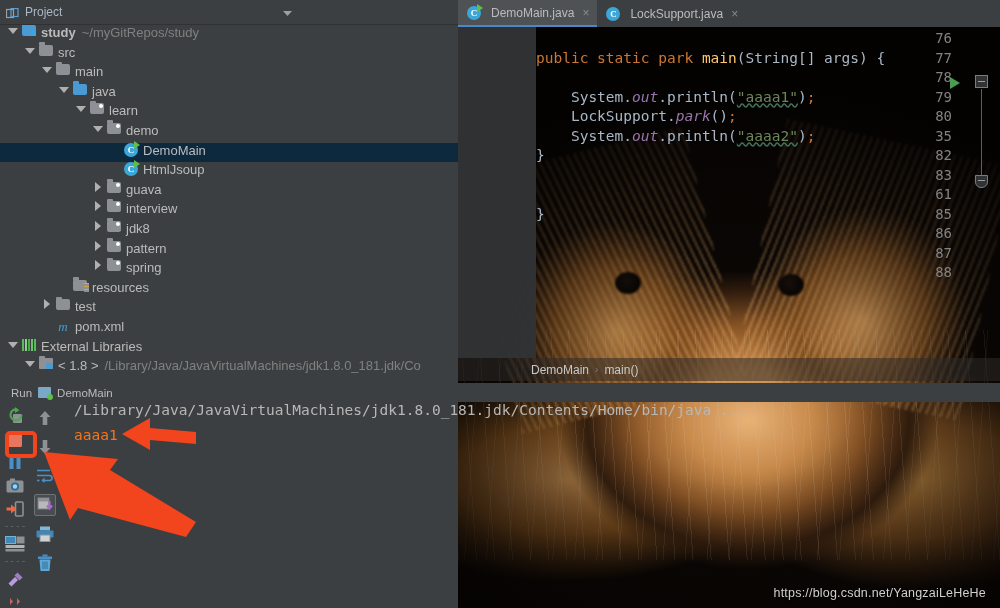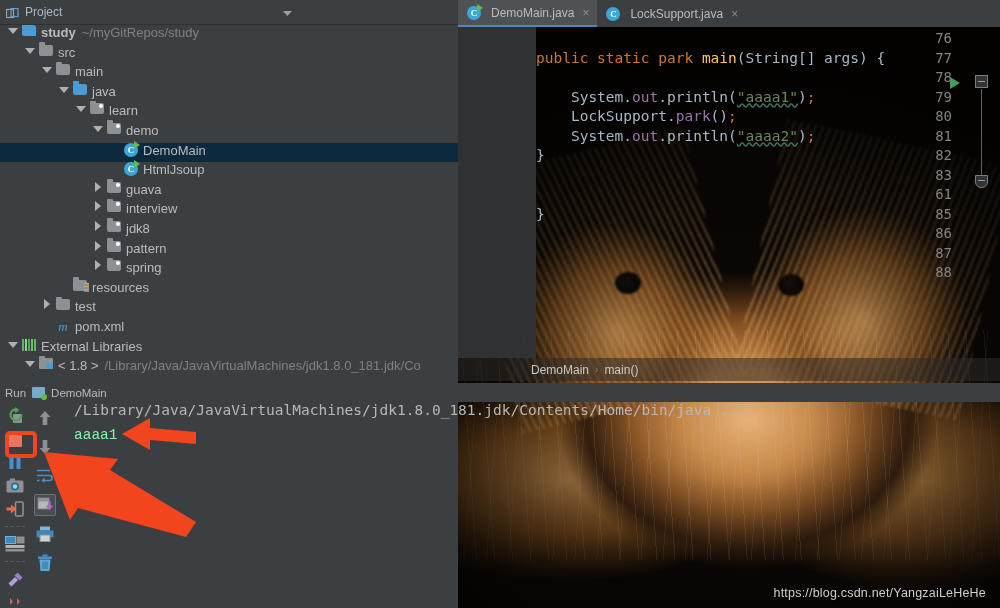--- a/index.html
+++ b/index.html
@@ -152,21 +152,21 @@
   .gutter {
     position: absolute; left: 0; top: 0; width: 78px; height: 331px;
     background: rgba(49,51,53,0.96);
   }
   .lnum { position: absolute; right: 48px; color: #838383; font-size: 14px; text-align: right; width: 24px; margin-left: 8px; }
   .codeline { position: absolute; left: 78px; white-space: pre; }
 
   .kw { color: #cc7832; }
   .mth { color: #ffc66d; }
   .typ { color: #a9b7c6; }
-  .fld { color: #9876aa; }
+  .fld { color: #9876aa; font-style: italic; }
   .str { color: #6a8759; }
   .pl { color: #a9b7c6; }
   .semi { color: #cc7832; }
   .squig { text-decoration: underline wavy #43705a; text-decoration-skip-ink: none; }
 
   .run-arrow { position: absolute; left: 492px; top: 50px;
     border-top: 6px solid transparent; border-bottom: 6px solid transparent;
     border-left: 10px solid #499c54; }
   .fold-line { position: absolute; left: 523px; top: 62px; width: 1px; height: 96px; background: #5c5f61; }
   .fold-top { position: absolute; left: 517px; top: 48px; width: 13px; height: 13px;
@@ -181,42 +181,42 @@
     position: absolute; left: 458px; top: 358px; width: 542px; height: 23px;
     display: flex; align-items: center; gap: 6px; padding-left: 73px;
     font-size: 12px; color: #c8c8c8;
     background: linear-gradient(rgba(45,42,40,.55), rgba(45,42,40,.55));
   }
   .bc-sep { color: #7d7d7d; font-size: 10px; }
 
   
   .run-header {
     position: absolute; left: 0; top: 383px; width: 1000px; height: 19px;
-    background: #3c3f41; display: flex; align-items: center; gap: 6px; padding-left: 5px;
+    background: #3c3f41; display: flex; align-items: center; gap: 6px; padding-left: 11px;
     font-size: 11.5px; color: #bbbbbb;
   }
   .run-cfg-ico { width: 13px; height: 11px; background: #7aa8c9; border-radius: 1px; position: relative; }
   .run-cfg-ico::after { content:""; position:absolute; right:-2px; bottom:-2px; width:6px; height:6px;
     background:#5fbf48; border-radius:50%; }
 
   .run-toolbar {
     position: absolute; left: 0; top: 402px; width: 60px; height: 206px;
     background: #3c3f41; display: flex;
   }
   .tb-col { width: 30px; display: flex; flex-direction: column; align-items: center; padding-top: 5px; gap: 7px; }
   .tb-btn { width: 22px; height: 22px; position: relative; display: flex; align-items: center; justify-content: center; }
   .tb-sep { width: 20px; height: 1px; border-top: 1px dashed #5a5d5f; margin: 2px 0; }
 
   .console {
     position: absolute; left: 60px; top: 402px; width: 940px; height: 206px;
     overflow: hidden; font-family: "DejaVu Sans Mono", monospace; font-size: 14.5px;
   }
   .con-line { position: absolute; left: 14px; white-space: pre; }
   .con-path { color: #b7b7b7; }
-  .con-out { color: #86efac; font-family: Liberation Mono, monospace; }
+  .con-out { color: #f97316; }
 
   .watermark {
     position: absolute; right: 14px; bottom: 8px;
     color: #cfcfcf; font-size: 12.5px; letter-spacing: .2px;
     text-shadow: 0 1px 2px rgba(0,0,0,.8);
   }
 
   
   .ann-rect {
     position: absolute; left: 5px; top: 431px; width: 32px; height: 27px;
@@ -424,21 +424,21 @@
     </div>
 
   <div class="editor">
     <div class="gutter"></div>
     <div id="lnums">
         <div class="lnum" style="top: 3px;">76</div>
         <div class="lnum" style="top: 22.5px;">77</div>
         <div class="lnum" style="top: 42px;">78</div>
         <div class="lnum" style="top: 61.5px;">79</div>
         <div class="lnum" style="top: 81px;">80</div>
-        <div class="lnum" style="top: 100.5px;">81</div>
+        <div class="lnum" style="top: 100.5px;">35</div>
         <div class="lnum" style="top: 120px;">82</div>
         <div class="lnum" style="top: 139.5px;">83</div>
         <div class="lnum" style="top: 159px;">61</div>
         <div class="lnum" style="top: 178.5px;">85</div>
         <div class="lnum" style="top: 198px;">86</div>
         <div class="lnum" style="top: 217.5px;">87</div>
         <div class="lnum" style="top: 237px;">88</div>
       </div>
     <div id="code">
         <div class="codeline" style="top: 3px;"></div>

